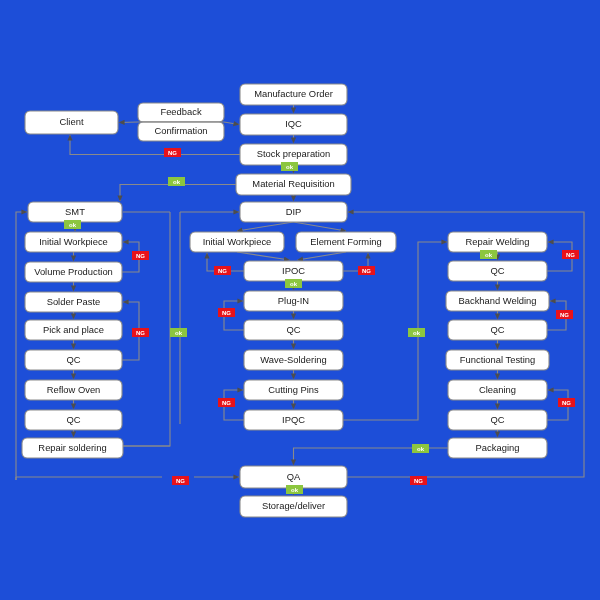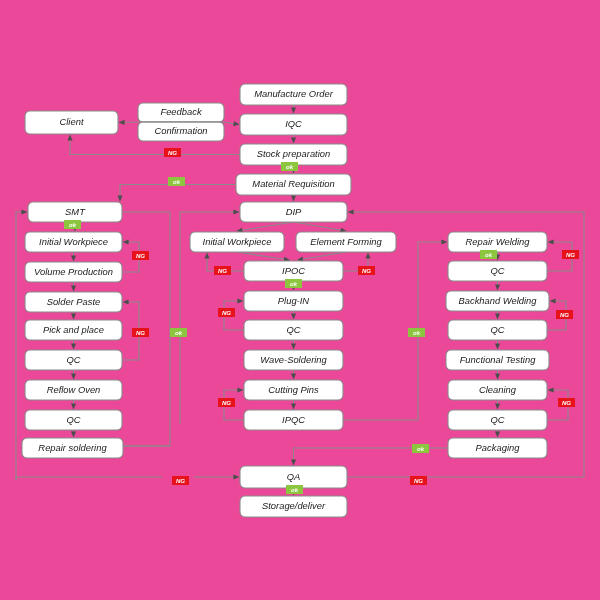--- a/index.html
+++ b/index.html
@@ -1,17 +1,17 @@
 <!DOCTYPE html>
 <html><head>
 <meta charset="utf-8">
 <style>
   html,body{margin:0;padding:0;background:#fff;}
   body{width:600px;height:600px;overflow:hidden;font-family:"Liberation Sans",sans-serif;}
-  #stage{position:relative;width:600px;height:600px;background:#ec4899;font-style:italic;}
+  #stage{position:relative;width:600px;height:600px;background:#1d4ed8;}
   svg{position:absolute;left:0;top:0;width:600px;height:600px;}
   .boxrect{fill:#ffffff;stroke:#8a8a8a;stroke-width:1.1;rx:5;ry:5;}
   .boxtext{font-family:"Liberation Sans",sans-serif;font-size:9.4px;fill:#1a1a1a;text-anchor:middle;dominant-baseline:middle;}
   .conn{stroke:#8a8a8a;stroke-width:1.1;fill:none;}
   .divider{stroke:#8a8a8a;stroke-width:1.1;}
   .badge-ok-rect{fill:#8CC63F;}
   .badge-ng-rect{fill:#E8121A;}
   .badge-text{font-family:"Liberation Sans",sans-serif;font-size:6px;fill:#ffffff;text-anchor:middle;dominant-baseline:middle;font-weight:bold;}
 </style>
 </head>

